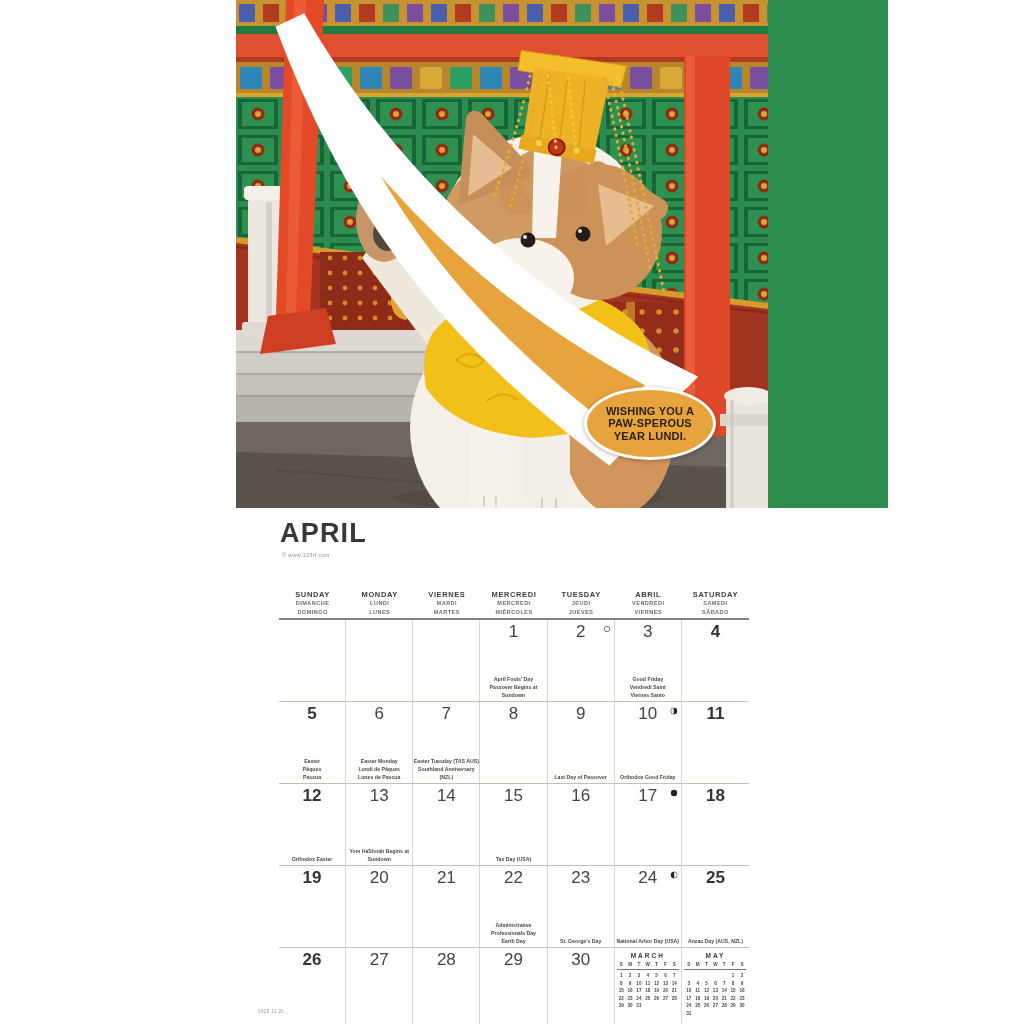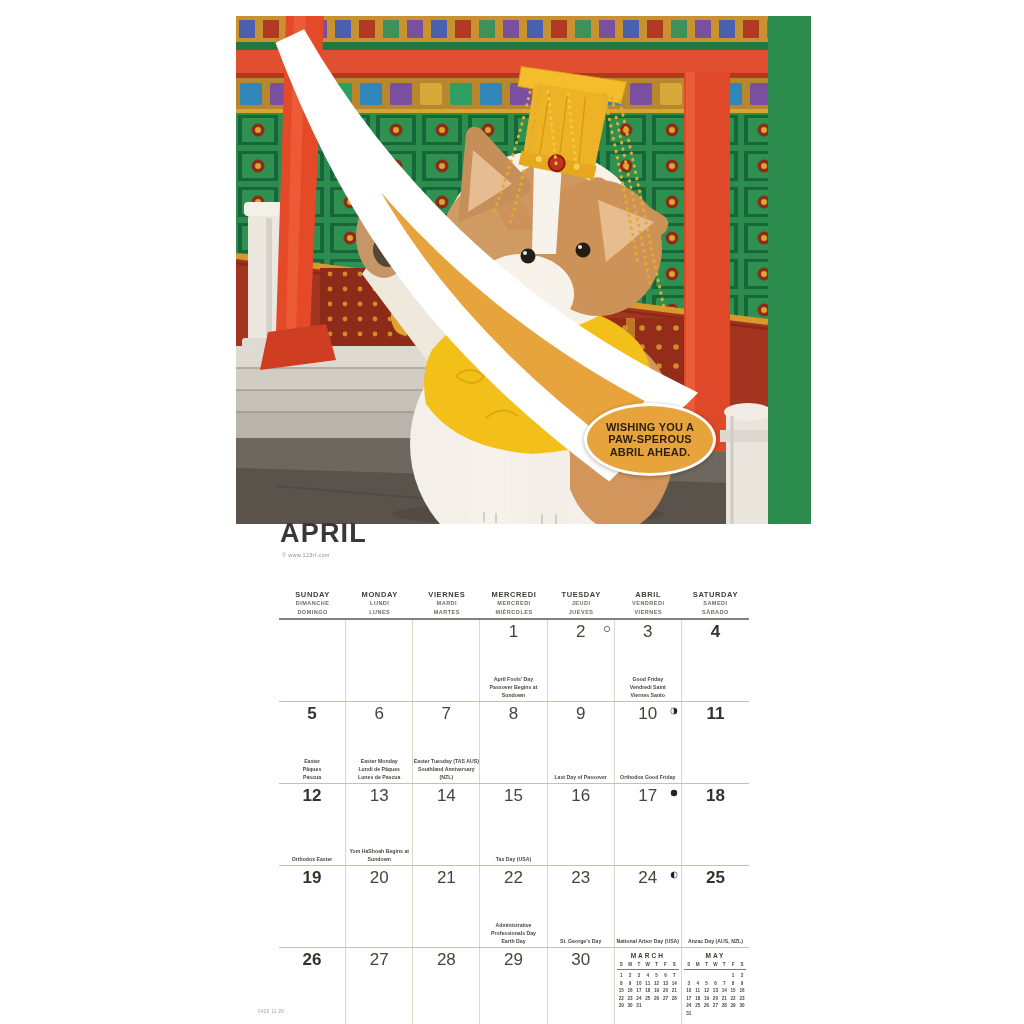--- a/index.html
+++ b/index.html
@@ -1,20 +1,20 @@
 <!DOCTYPE html>
 <html><head>
 <meta charset="utf-8">
 <style>
   html,body{margin:0;padding:0;}
   body{width:1024px;height:1024px;background:#fff;font-family:"Liberation Sans",sans-serif;color:#3b3a38;}
   .page{position:relative;width:1024px;height:1024px;background:#fff;overflow:hidden;}
 
   
-  .photo{position:absolute;left:236px;top:16px;width:575px;height:508px;overflow:hidden;background:#2b8c4e;}
+  .photo{position:absolute;left:236px;top:0;width:636px;height:508px;overflow:hidden;background:#2b8c4e;padding-left:16px;}
   .photo>svg{position:absolute;left:0;top:0;width:532px;height:508px;display:block;}
   .tail{position:absolute;left:320px;top:384px;width:48px;height:48px;}
   .bubble{position:absolute;left:348px;top:387px;width:132px;height:73px;border-radius:50%;
           background:#E8A43C;border:3px solid #fff;box-sizing:border-box;
           display:flex;flex-direction:column;align-items:center;justify-content:center;
           box-shadow:0 1px 4px rgba(40,25,10,.35);}
   .bubble span{font-size:11px;font-weight:700;color:#2B2015;line-height:1.15;letter-spacing:.2px;white-space:nowrap;}
 
   
   .title{position:absolute;left:280px;top:518px;display:flex;align-items:flex-start;}
@@ -611,21 +611,21 @@
         </g>
       </g>
     </svg>
 
     <svg class="tail" viewBox="0 0 48 48">
       <path d="M40,36 C24,28 12,16 4,2 C10,18 18,30 34,42 Z" fill="#E8A43C" stroke="#ffffff" stroke-width="3"></path>
     </svg>
     <div class="bubble">
       <span>WISHING YOU A</span>
       <span>PAW-SPEROUS</span>
-      <span>ABRIL AHEAD.</span>
+      <span>YEAR LUNDI.</span>
     </div>
   </div>
 
   <div class="title">
     <span class="t1">APRIL</span>
   </div>
   <div class="credit">© www.123rf.com</div>
 
   <div class="grid">
     <div class="dhr">

